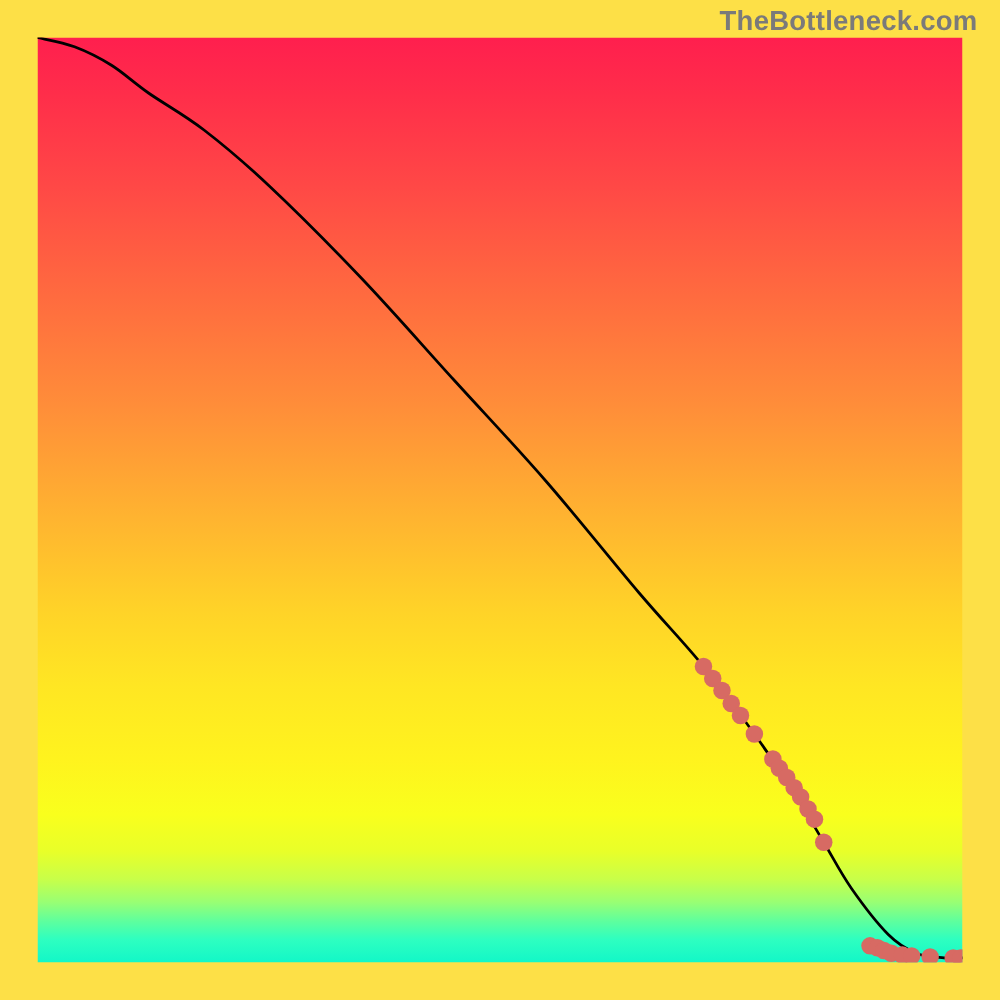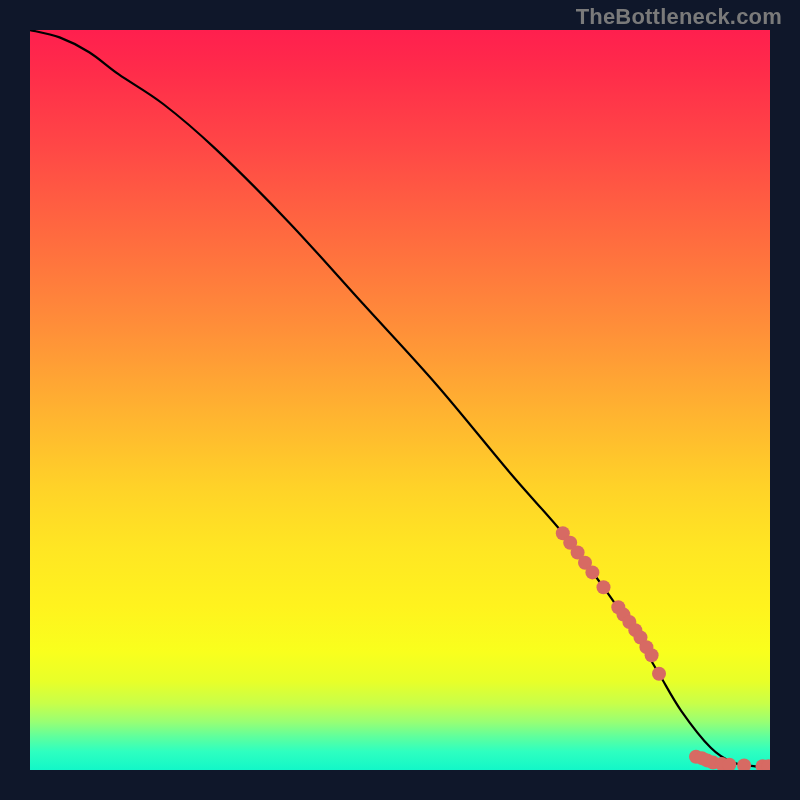--- a/index.html
+++ b/index.html
@@ -8,21 +8,21 @@
     width: 800px;
     height: 800px;
     background: #000;
     overflow: hidden;
     font-family: Arial, Helvetica, sans-serif;
   }
   .frame {
     position: relative;
     width: 800px;
     height: 800px;
-    background: #0f172a;
+    background: #fde047;
   }
   .watermark {
     position: absolute;
     top: 4px;
     right: 18px;
     color: #7a7a7a;
     font-size: 22px;
     font-weight: 600;
     letter-spacing: 0.2px;
     z-index: 5;

